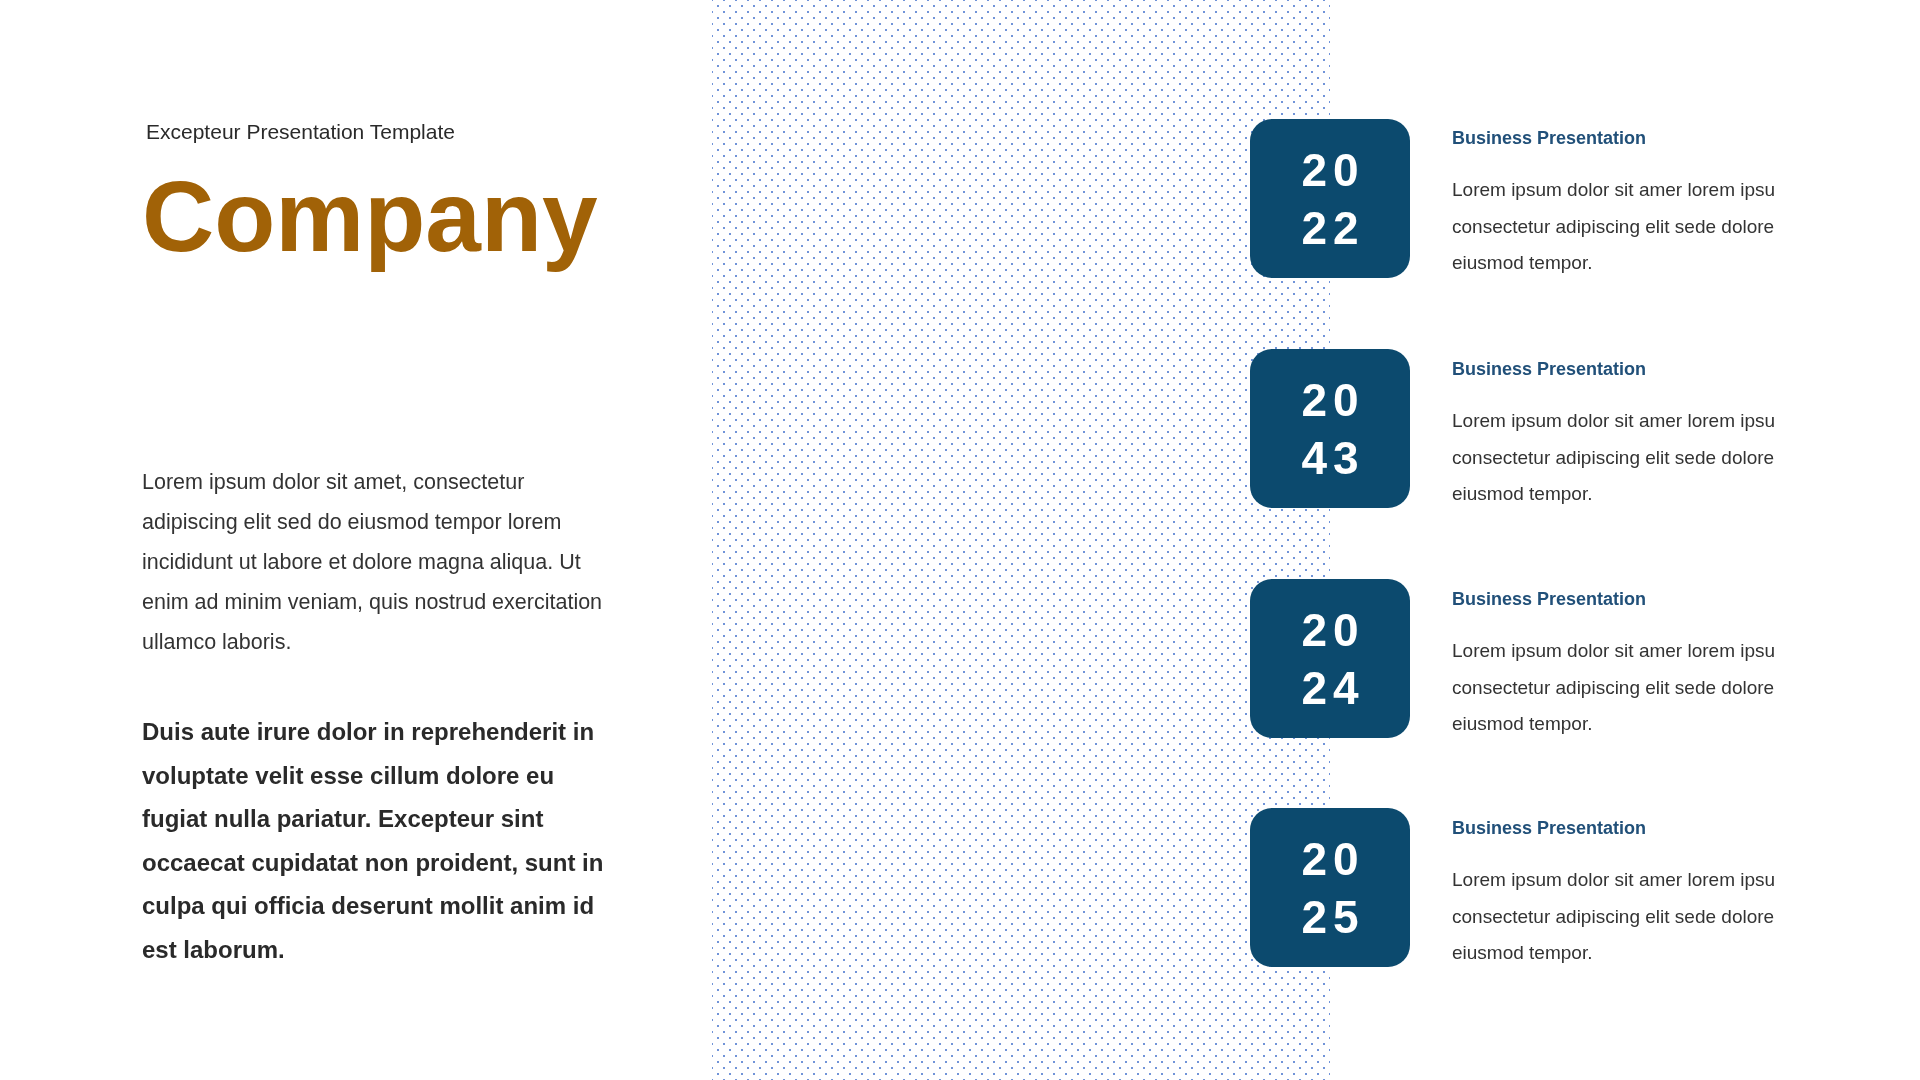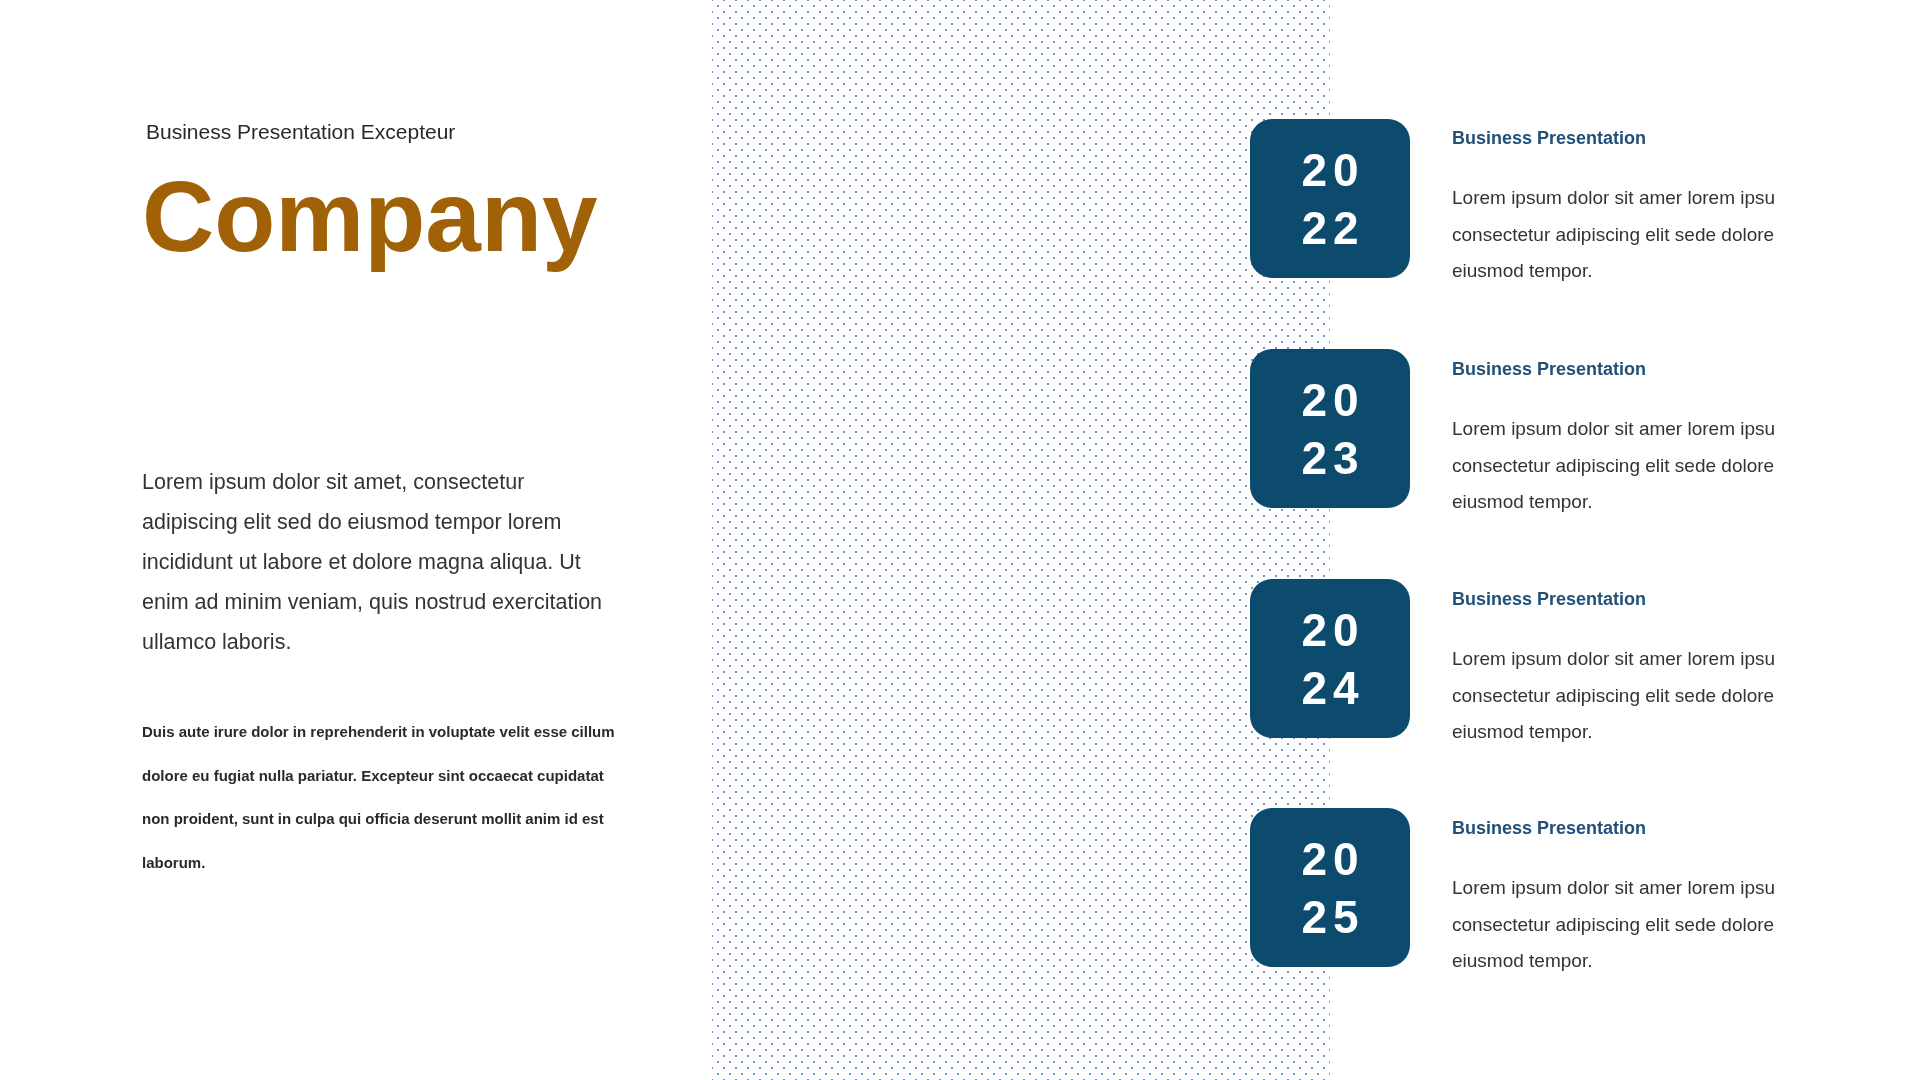--- a/index.html
+++ b/index.html
@@ -28,66 +28,66 @@
     font-size: 100px; font-weight: bold; line-height: 116px;
     color: #a16207; letter-spacing: 0px;
   }
   .title span { display: block; }
   .para {
     position: absolute; top: 462px; left: 0; width: 480px;
     font-size: 21.5px; line-height: 40px; color: #333333;
   }
   .para-bold {
     position: absolute; top: 710px; left: 0; width: 480px;
-    font-size: 15px; line-height: 43.5px; font-weight: bold; color: #2a2a2a;
+    font-size: 24px; line-height: 43.5px; font-weight: bold; color: #2a2a2a;
   }
   .card {
     position: absolute; left: 1250px; width: 160px; height: 159px;
     background: #0c4a6e; border-radius: 22px;
     display: flex; flex-direction: column; align-items: center; justify-content: center;
     color: #ffffff; font-weight: bold; font-size: 46px; line-height: 58px;
     letter-spacing: 6px;
   }
   .card span { display: block; padding-left: 6px; }
   .item {
     position: absolute; left: 1452px; width: 420px;
   }
   .item-title {
     font-size: 18px; font-weight: bold; color: #215079; line-height: 36px; white-space: nowrap;
   }
   .item-body {
-    margin-top: 24px; font-size: 19px; line-height: 36.5px; color: #333333; width: 360px;
+    margin-top: 16px; font-size: 19px; line-height: 36.5px; color: #333333; width: 360px;
   }
 </style>
 </head>
 <body>
 
 <div class="dots"></div>
 
 <div class="left">
-  <div class="subtitle">Business Presentation Excepteur</div>
+  <div class="subtitle">Excepteur Presentation Template</div>
   <div class="title">
     <span>Company</span>
   </div>
   <div class="para">Lorem ipsum dolor sit amet, consectetur adipiscing elit sed do eiusmod tempor lorem incididunt ut labore et dolore magna aliqua. Ut enim ad minim veniam, quis nostrud exercitation ullamco laboris.</div>
   <div class="para-bold">Duis aute irure dolor in reprehenderit in voluptate velit esse cillum dolore eu fugiat nulla pariatur. Excepteur sint occaecat cupidatat non proident, sunt in culpa qui officia deserunt mollit anim id est laborum.</div>
 </div>
 
 <div class="card" style="top:119px;">
   <span>20</span>
   <span>22</span>
 </div>
 <div class="item" style="top:120px;">
   <div class="item-title">Business Presentation</div>
   <div class="item-body">Lorem ipsum dolor sit amer lorem ipsu consectetur adipiscing elit sede dolore eiusmod tempor.</div>
 </div>
 
 <div class="card" style="top:349px;">
   <span>20</span>
-  <span>23</span>
+  <span>43</span>
 </div>
 <div class="item" style="top:351px;">
   <div class="item-title">Business Presentation</div>
   <div class="item-body">Lorem ipsum dolor sit amer lorem ipsu consectetur adipiscing elit sede dolore eiusmod tempor.</div>
 </div>
 
 <div class="card" style="top:579px;">
   <span>20</span>
   <span>24</span>
 </div>

